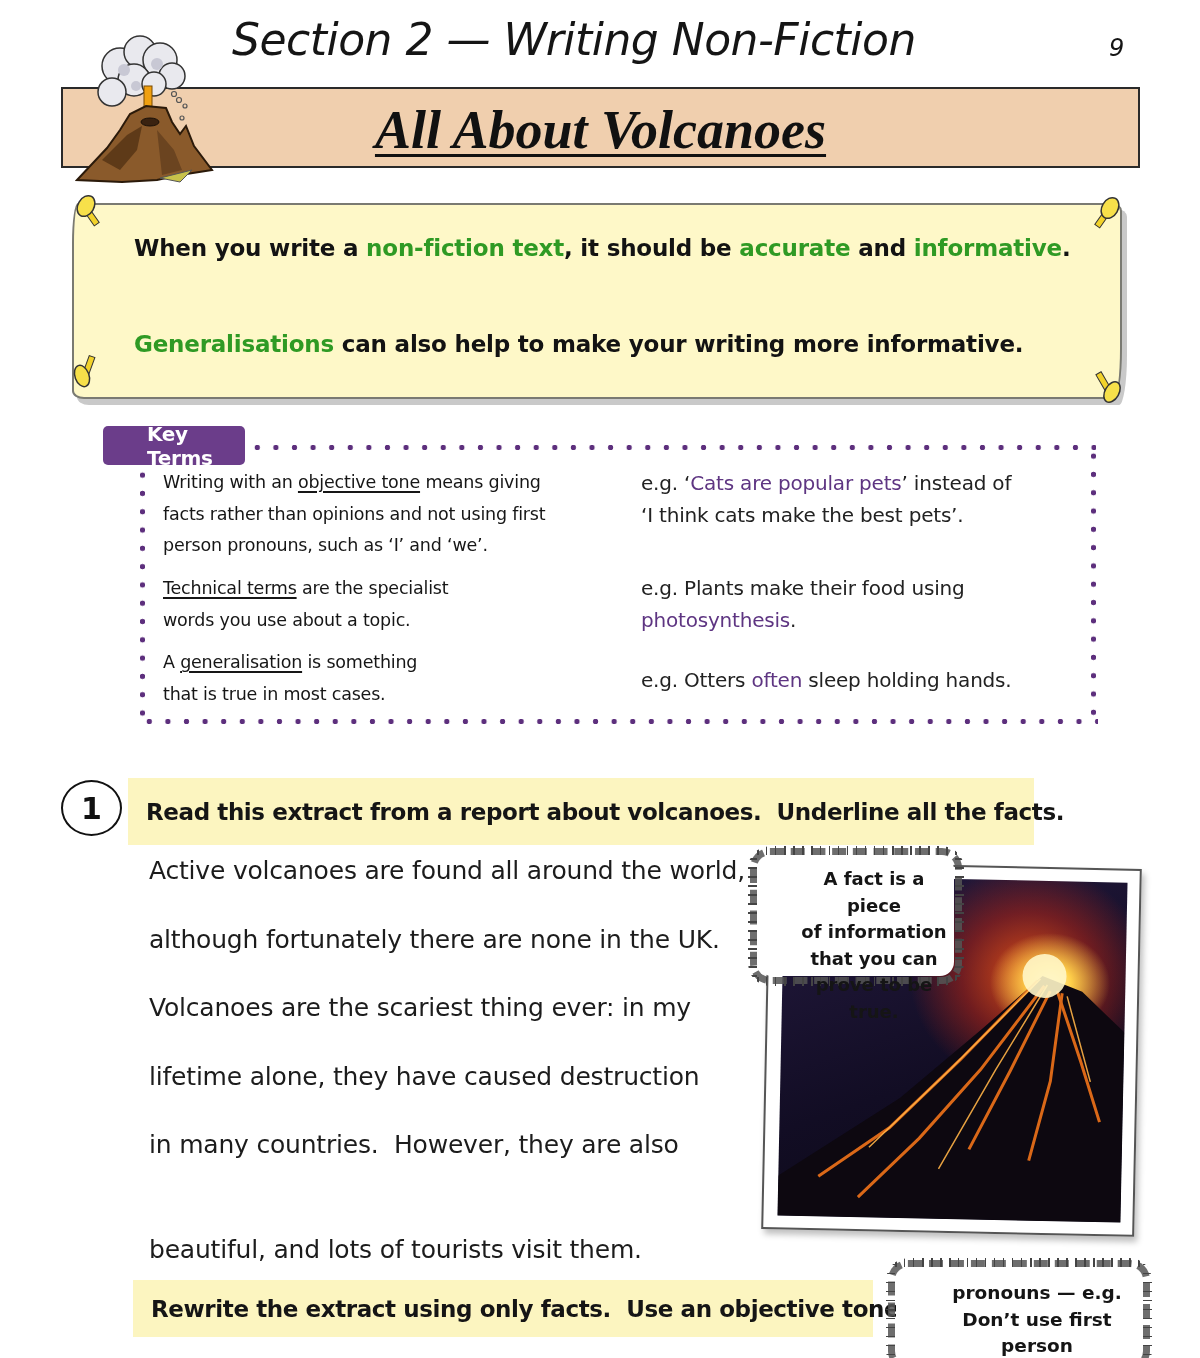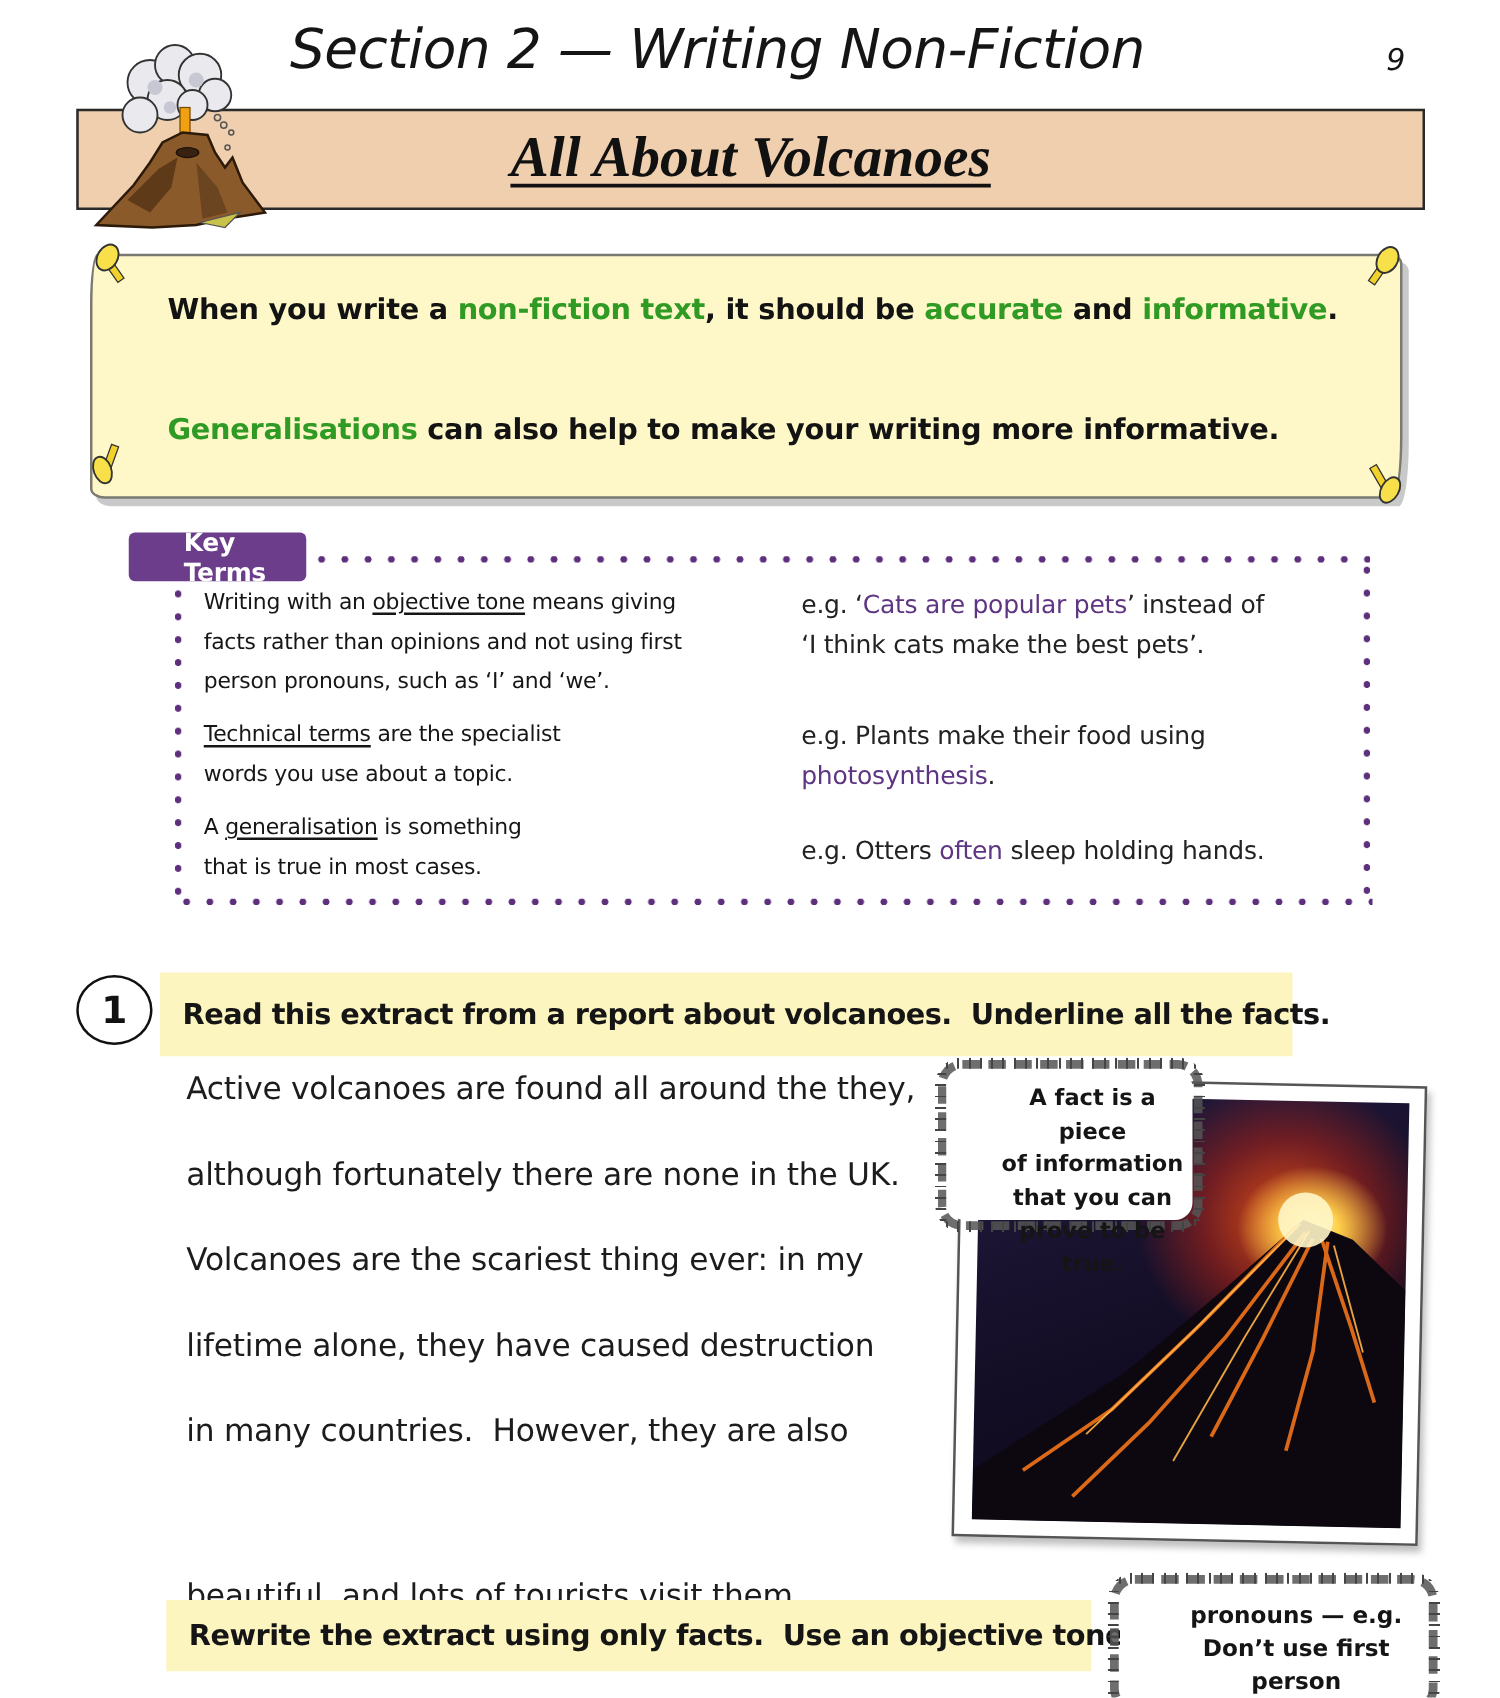--- a/index.html
+++ b/index.html
@@ -16,21 +16,21 @@
     position: absolute; left: 1109px; top: 34px;
     font-family: "DejaVu Sans", sans-serif; font-style: italic; font-size: 24px; color: #151515;
   }
   .title-band {
     position: absolute; left: 61px; top: 87px; width: 1079px; height: 81px;
     background: #f0cfae; border: 2px solid #2a2a2a;
   }
   .page-title {
     position: absolute; left: 0; right: 0; top: 10px; text-align: center;
     font-family: "Liberation Serif", serif; font-style: italic; font-weight: bold;
-    font-size: 46px; color: #111; text-decoration: underline; text-decoration-thickness: 3px;
+    font-size: 54px; color: #111; text-decoration: underline; text-decoration-thickness: 3px;
     text-underline-offset: 6px;
   }
   .volcano-logo { position: absolute; left: 62px; top: 30px; width: 160px; height: 155px; }
 
   
   .note {
     position: absolute; left: 72px; top: 203px; width: 1050px; height: 196px;
     background: #fef8c8; border: 2px solid #7a7a72;
     border-radius: 6px 10px 8px 12px / 40px 8px 50px 8px;
     box-shadow: 5px 6px 0 #c9c9c9;
@@ -228,26 +228,26 @@
     <div>e.g. Plants make their food using</div>
     <div><span class="p">photosynthesis</span>.</div>
   </div>
 <div class="example" style="top:664px" id="ex2">
     <div>e.g. Otters <span class="p">often</span> sleep holding hands.</div>
   </div>
 
 <div class="q-num">1</div>
 <div class="q-band">Read this extract from a report about volcanoes.  Underline all the facts.</div>
 
-<div class="extract-line" style="top:856px">Active volcanoes are found all around the they,</div>
+<div class="extract-line" style="top:856px">Active volcanoes are found all around the world,</div>
 <div class="extract-line" style="top:925px">although fortunately there are none in the UK.</div>
 <div class="extract-line" style="top:993px">Volcanoes are the scariest thing ever: in my</div>
 <div class="extract-line" style="top:1062px">lifetime alone, they have caused destruction</div>
 <div class="extract-line" style="top:1130px">in many countries.  However, they are also</div>
-<div class="extract-line" style="top:1262px">beautiful, and lots of tourists visit them.</div>
+<div class="extract-line" style="top:1235px">beautiful, and lots of tourists visit them.</div>
 
 <div class="photo-frame">
   <div class="photo" title="erupting volcano at night">
     <svg width="343" height="340" viewBox="0 0 343 340">
       <path d="M0 330 L0 300 L120 220 L200 150 L260 95 L300 110 L343 150 L343 340 L0 340 Z" fill="#0d0810"></path>
       <g stroke="#ff7a1a" stroke-width="3" fill="none" opacity="0.85">
         <path d="M255 100 L180 180 L110 250 L40 300"></path>
         <path d="M262 105 L200 190 L140 260 L80 320"></path>
         <path d="M268 110 L230 190 L190 270"></path>
         <path d="M275 110 L300 180 L320 240"></path>

